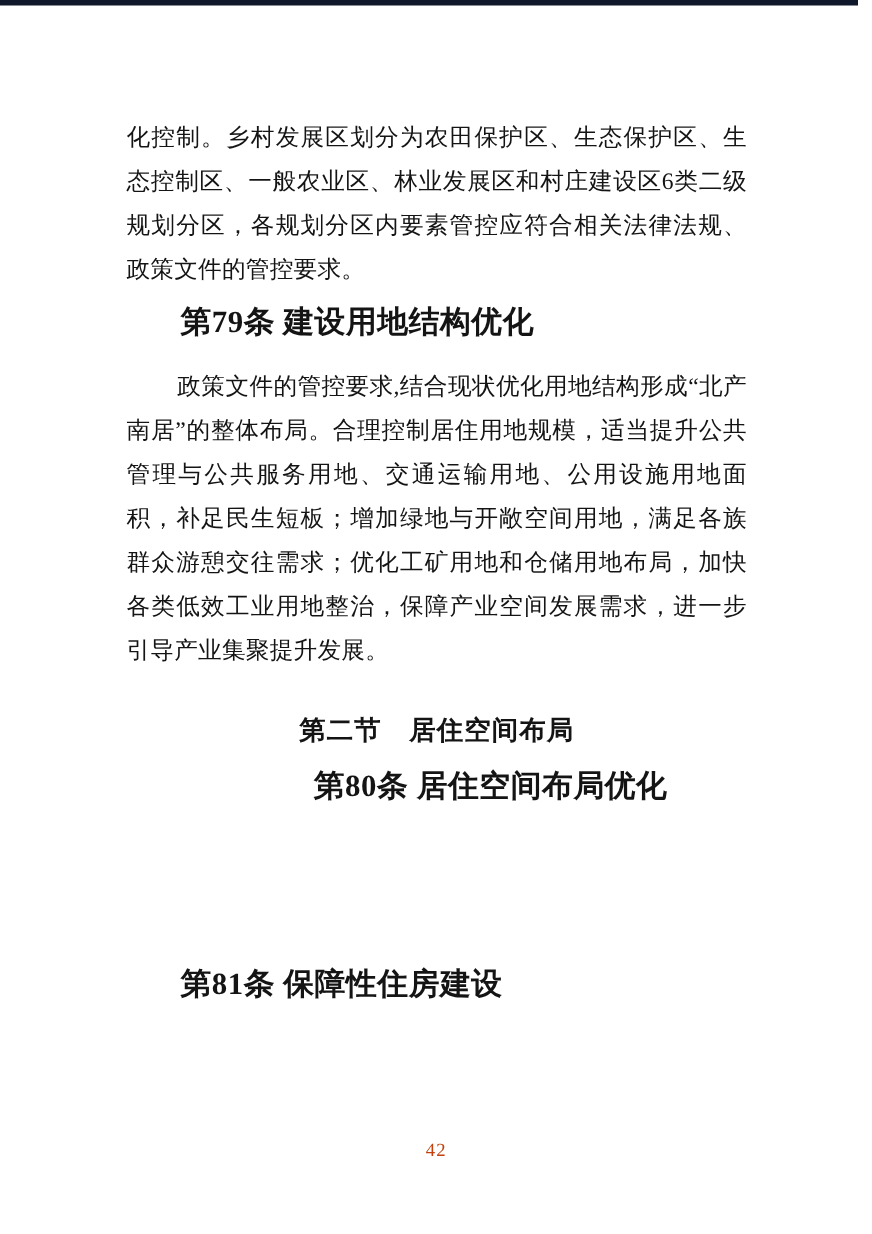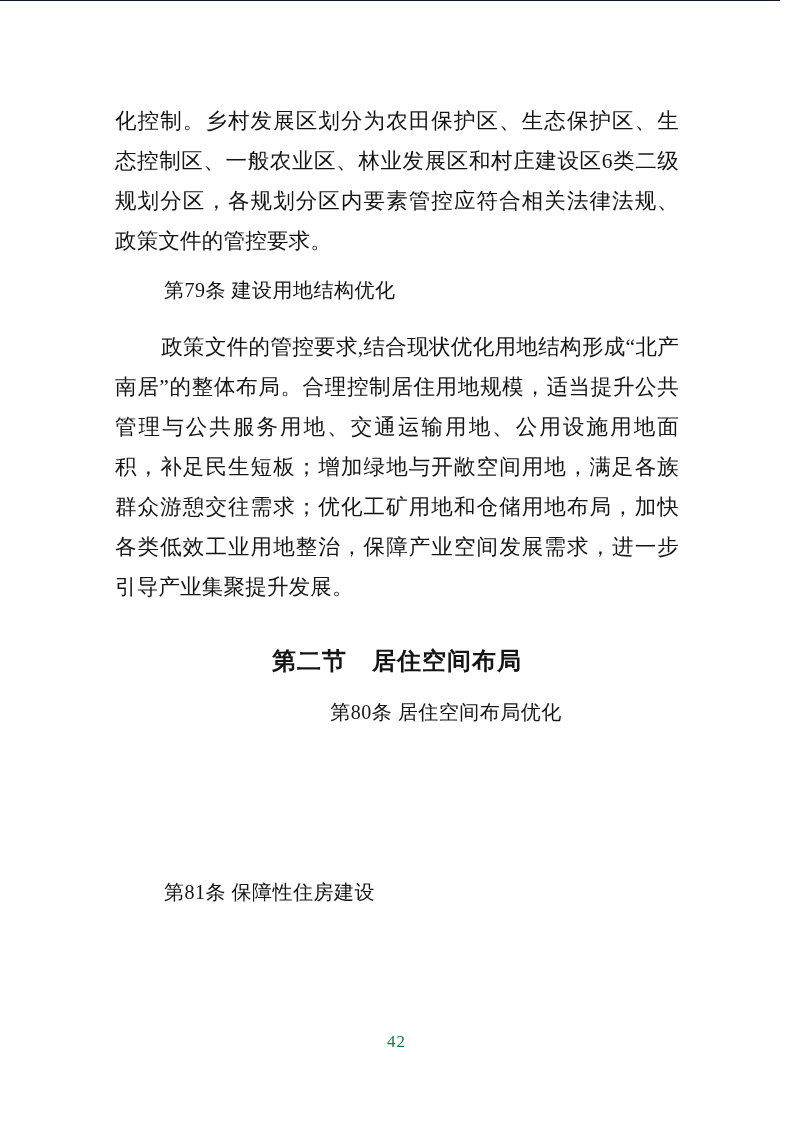--- a/index.html
+++ b/index.html
@@ -8,43 +8,43 @@
     background: #ffffff;
   }
   .page {
     position: relative;
     width: 780px;
     height: 1122px;
     background: #ffffff;
     overflow: hidden;
     color: #141414;
     font-family: "Liberation Serif", "DejaVu Serif", serif;
-    border-top: 1px solid #0f172a;
+    border-top: 5px solid #0f172a;
     box-sizing: border-box;
   }
   .block {
     position: absolute;
     left: 115px;
     width: 564px;
     margin: 0;
   }
   .body-para {
     font-size: 21.5px;
     line-height: 40px;
     text-align: justify;
     text-justify: inter-character;
     letter-spacing: 0.2px;
   }
   .first-indent {
     text-indent: 2.15em;
   }
   .article-heading {
-    font-size: 20px;
+    font-size: 28px;
     line-height: 34px;
-    font-weight: normal;
+    font-weight: bold;
     padding-left: 49px;
     letter-spacing: 0.5px;
   }
   .section-heading {
     font-family: "Liberation Sans", "DejaVu Sans", sans-serif;
     font-weight: 600;
     font-size: 24px;
     line-height: 36px;
     text-align: center;
     letter-spacing: 1px;
@@ -57,21 +57,21 @@
   .para-3 { top: 744px; }
   .h-81   { top: 874px; }
   .para-4 { top: 924px; }
   .page-number {
     position: absolute;
     top: 1031px;
     left: 0;
     width: 793px;
     text-align: center;
     font-size: 17px;
-    color: #15803d;
+    color: #c2410c;
     letter-spacing: 1px;
   }
 </style>
 </head>
 <body>
 
 <div class="page">
 
   <p class="block body-para para-1">化控制。乡村发展区划分为农田保护区、生态保护区、生态控制区、一般农业区、林业发展区和村庄建设区6类二级规划分区，各规划分区内要素管控应符合相关法律法规、政策文件的管控要求。</p>
 

